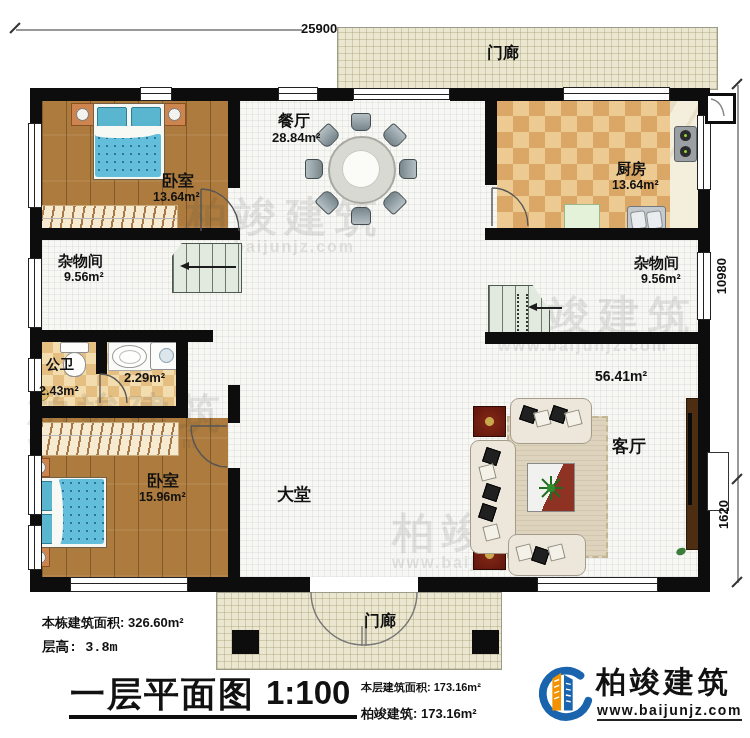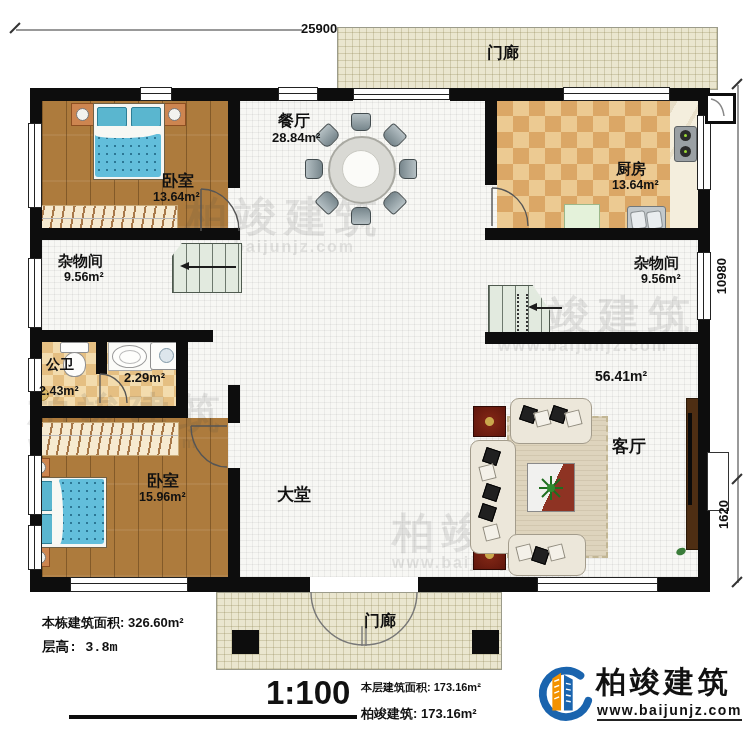--- a/index.html
+++ b/index.html
@@ -299,20 +299,21 @@
   <div class="abs lbl area" style="left:595px;top:369px;font-size:14px;">56.41m²</div>
   <div class="abs lbl room" style="left:612px;top:438px;font-size:17px;">客厅</div>
   <div class="abs lbl room" style="left:277px;top:486px;font-size:17px;">大堂</div>
   <div class="abs lbl room" style="left:147px;top:473px;">卧室</div>
   <div class="abs lbl area" style="left:139px;top:491px;">15.96m²</div>
   <div class="abs lbl room" style="left:364px;top:613px;">门廊</div>
 
   <div class="abs lbl" style="left:42px;top:616px;font-size:13px;">本栋建筑面积: 326.60m²</div>
   <div class="abs lbl" style="left:42px;top:641px;font-size:13.5px;font-family:Liberation Mono, monospace;">层高: 3.8m</div>
 
+  <div class="abs lbl" style="left:70px;top:676px;font-size:35px;letter-spacing:2px;">一层平面图</div>
   <div class="abs lbl" style="left:266px;top:676px;font-size:33px;">1:100</div>
   <div class="abs" style="left:69px;top:715px;width:288px;height:4px;background:#0d0d0d;"></div>
   <div class="abs lbl" style="left:361px;top:682px;font-size:11px;">本层建筑面积: 173.16m²</div>
   <div class="abs lbl" style="left:361px;top:707px;font-size:13px;">柏竣建筑: 173.16m²</div>
 
   <svg class="abs" style="left:532px;top:664px;" width="62" height="62" viewBox="0 0 64 64">
     <path d="M50 12 A24 24 0 1 0 58 38" fill="none" stroke="#1a64ae" stroke-width="8" stroke-linecap="round"></path>
     <polygon points="21,15 30,9 30,48 21,48" fill="#f39200"></polygon>
     <polygon points="33,11 42,16 42,48 33,48" fill="#1a64ae"></polygon>
     <g stroke="#fff" stroke-width="1.4">

